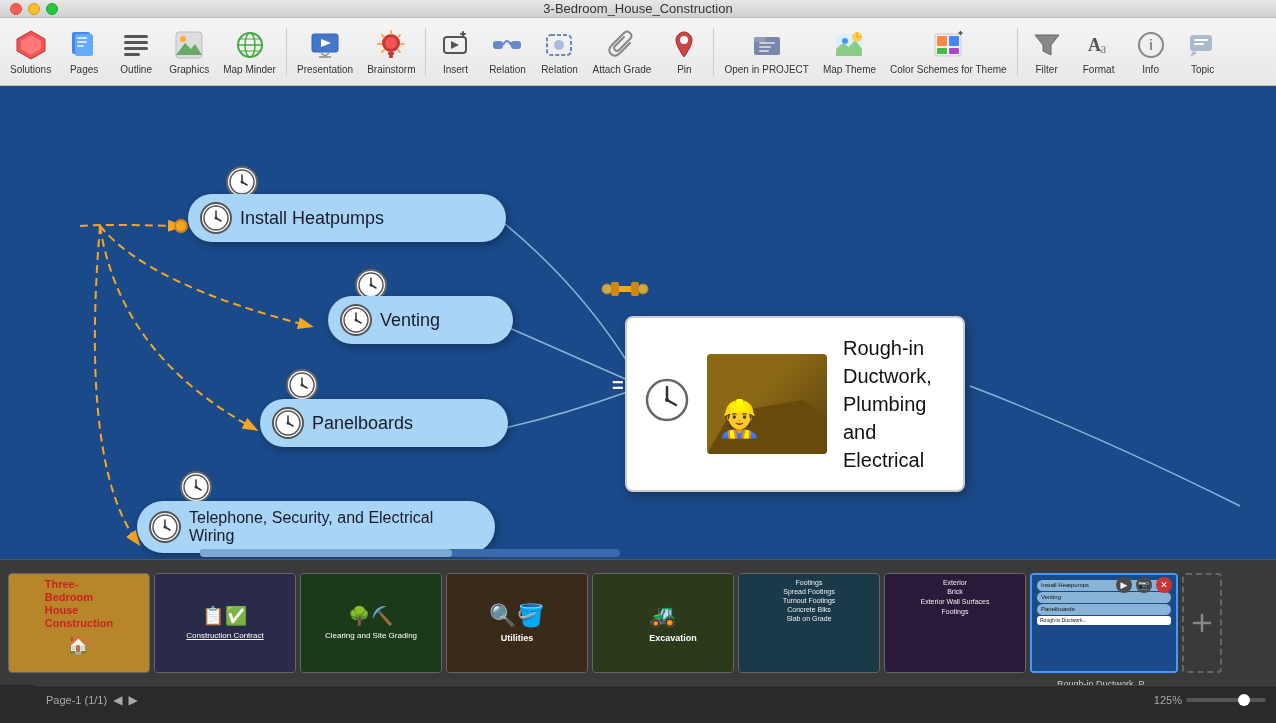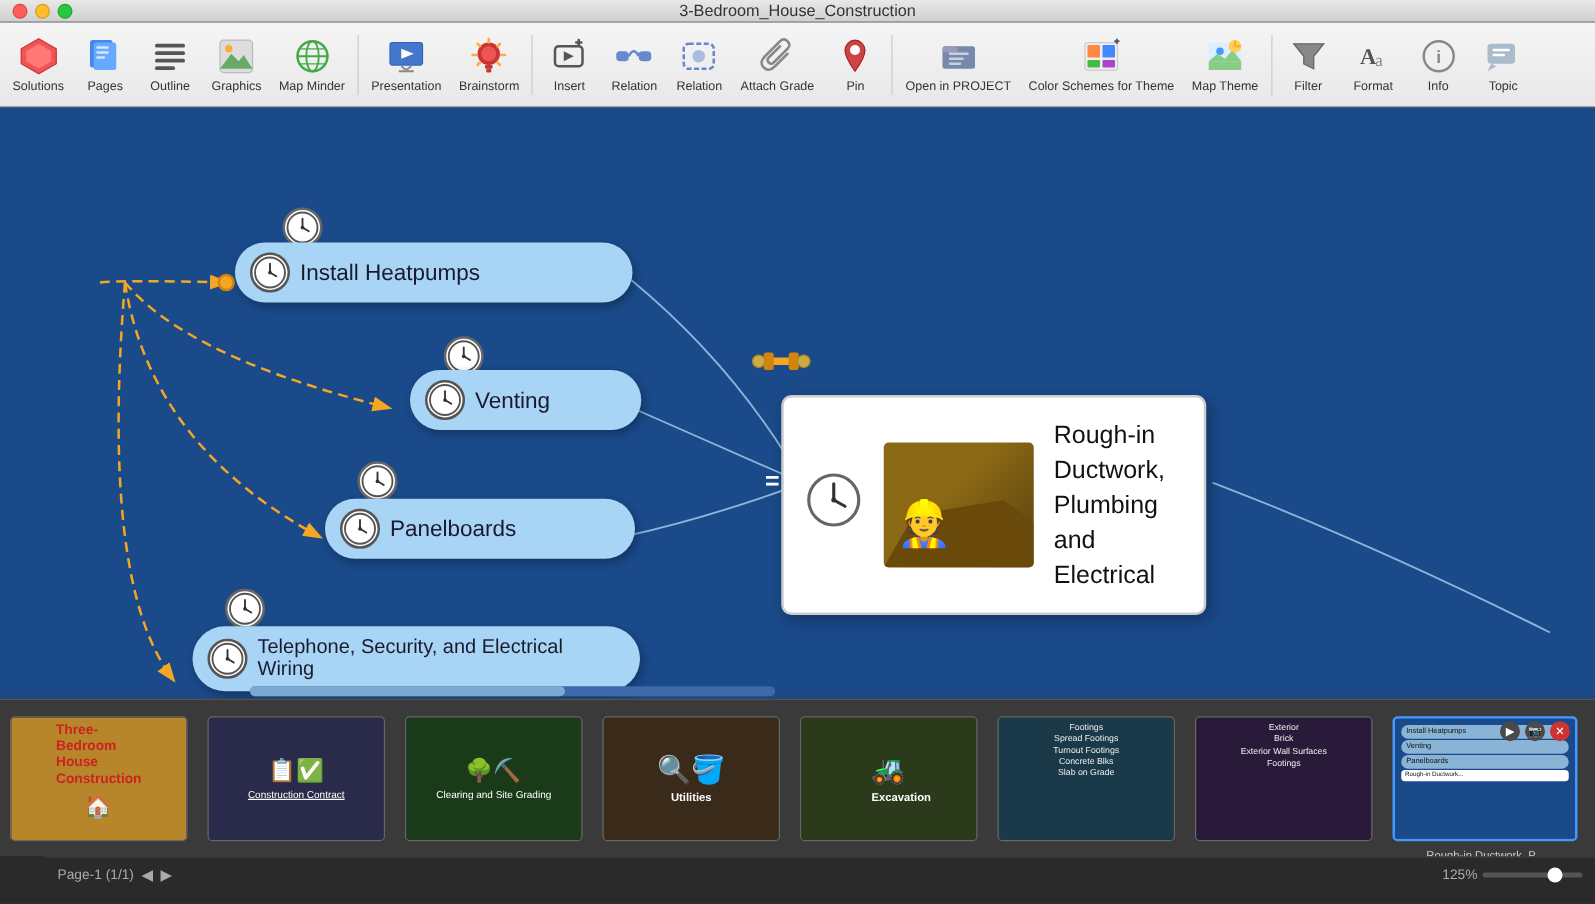--- a/index.html
+++ b/index.html
@@ -148,21 +148,21 @@
     }
 
     
     #filmstrip {
       height: 126px;
       background: #3a3a3a;
       border-top: 1px solid #555;
       display: flex;
       align-items: center;
       padding: 6px 8px;
-      gap: 16px;
+      gap: 4px;
       position: relative;
       overflow: hidden;
     }
     .film-thumb {
       width: 142px;
       height: 100px;
       background: #5588cc;
       border-radius: 4px;
       border: 1px solid #666;
       overflow: hidden;
@@ -521,46 +521,46 @@
         <rect x="3" y="8" width="26" height="18" rx="2" fill="#7788aa"></rect>
         <rect x="3" y="8" width="12" height="5" rx="2" fill="#9999bb"></rect>
         <rect x="8" y="13" width="16" height="2" rx="1" fill="white" opacity="0.6"></rect>
         <rect x="8" y="17" width="12" height="2" rx="1" fill="white" opacity="0.6"></rect>
         <rect x="8" y="21" width="10" height="2" rx="1" fill="white" opacity="0.6"></rect>
       </svg>
     </div>
     <span class="toolbar-label">Open in PROJECT</span>
   </div>
 
+  <div class="toolbar-item">
+    <div class="toolbar-icon">
+      <svg width="32" height="32" viewBox="0 0 32 32">
+        <rect x="3" y="5" width="26" height="22" rx="2" fill="#ddeeff"></rect>
+        <circle cx="12" cy="12" r="3" fill="#4499ff"></circle>
+        <path d="M3 20 L10 14 L16 18 L22 11 L29 20" fill="#88cc88" stroke="none"></path>
+        <rect x="3" y="20" width="26" height="7" rx="0 0 2 2" fill="#88cc88"></rect>
+        <circle cx="24" cy="8" r="5" fill="#ffcc44" opacity="0.9"></circle>
+        <path d="M24 8 L24 4 M24 12 M28 8 L24 8" stroke="#ffaa22" stroke-width="1.5" stroke-linecap="round"></path>
+      </svg>
+    </div>
+    <span class="toolbar-label">Map Theme</span>
+  </div>
+
   <div class="toolbar-item" style="min-width:70px;">
     <div class="toolbar-icon">
       <svg width="32" height="32" viewBox="0 0 32 32">
         <rect x="3" y="5" width="26" height="22" rx="2" fill="#eee" stroke="#ccc" stroke-width="1"></rect>
         <rect x="5" y="7" width="10" height="10" rx="1" fill="#ff8844"></rect>
         <rect x="17" y="7" width="10" height="10" rx="1" fill="#4488ff"></rect>
         <rect x="5" y="19" width="10" height="6" rx="1" fill="#44bb44"></rect>
         <rect x="17" y="19" width="10" height="6" rx="1" fill="#aa44cc"></rect>
         <path d="M27 4 L30 4 M28.5 2.5 L28.5 5.5" stroke="#555" stroke-width="1.5" stroke-linecap="round"></path>
       </svg>
     </div>
     <span class="toolbar-label">Color Schemes for Theme</span>
-  </div>
-
-  <div class="toolbar-item">
-    <div class="toolbar-icon">
-      <svg width="32" height="32" viewBox="0 0 32 32">
-        <rect x="3" y="5" width="26" height="22" rx="2" fill="#ddeeff"></rect>
-        <circle cx="12" cy="12" r="3" fill="#4499ff"></circle>
-        <path d="M3 20 L10 14 L16 18 L22 11 L29 20" fill="#88cc88" stroke="none"></path>
-        <rect x="3" y="20" width="26" height="7" rx="0 0 2 2" fill="#88cc88"></rect>
-        <circle cx="24" cy="8" r="5" fill="#ffcc44" opacity="0.9"></circle>
-        <path d="M24 8 L24 4 M24 12 M28 8 L24 8" stroke="#ffaa22" stroke-width="1.5" stroke-linecap="round"></path>
-      </svg>
-    </div>
-    <span class="toolbar-label">Map Theme</span>
   </div>
 
   <div class="toolbar-divider"></div>
 
   <div class="toolbar-item">
     <div class="toolbar-icon">
       <svg width="32" height="32" viewBox="0 0 32 32">
         <polygon points="4,6 28,6 20,16 20,26 12,22 12,16" fill="#888" stroke="#666" stroke-width="1"></polygon>
       </svg>
     </div>
@@ -693,21 +693,21 @@
       <svg class="clock-svg" viewBox="0 0 28 28">
         <circle cx="14" cy="14" r="12" fill="white" stroke="#555" stroke-width="1.5"></circle>
         <line x1="14" y1="14" x2="14" y2="7" stroke="#333" stroke-width="1.5" stroke-linecap="round"></line>
         <line x1="14" y1="14" x2="19" y2="17" stroke="#333" stroke-width="1.5" stroke-linecap="round"></line>
         <circle cx="14" cy="14" r="1.5" fill="#333"></circle>
       </svg>
     </div>
     <span>Panelboards</span>
   </div>
 
-  <div class="node-pill" style="left: 154px; top: 415px; width: 358px;">
+  <div class="node-pill" style="left: 137px; top: 415px; width: 358px;">
     <div class="node-clock">
       <svg class="clock-svg" viewBox="0 0 28 28">
         <circle cx="14" cy="14" r="12" fill="white" stroke="#555" stroke-width="1.5"></circle>
         <line x1="14" y1="14" x2="14" y2="7" stroke="#333" stroke-width="1.5" stroke-linecap="round"></line>
         <line x1="14" y1="14" x2="19" y2="17" stroke="#333" stroke-width="1.5" stroke-linecap="round"></line>
         <circle cx="14" cy="14" r="1.5" fill="#333"></circle>
       </svg>
     </div>
     <span style="font-size:16px;">Telephone, Security, and Electrical Wiring</span>
   </div>

